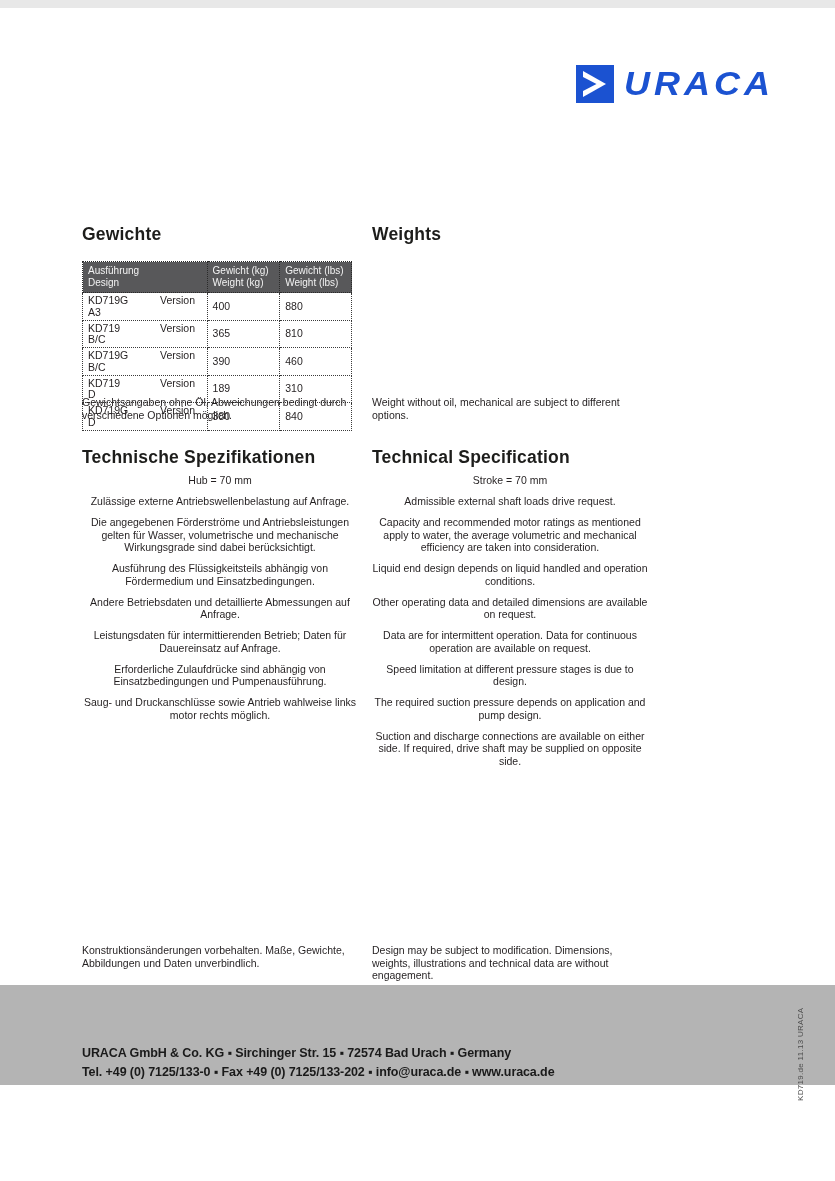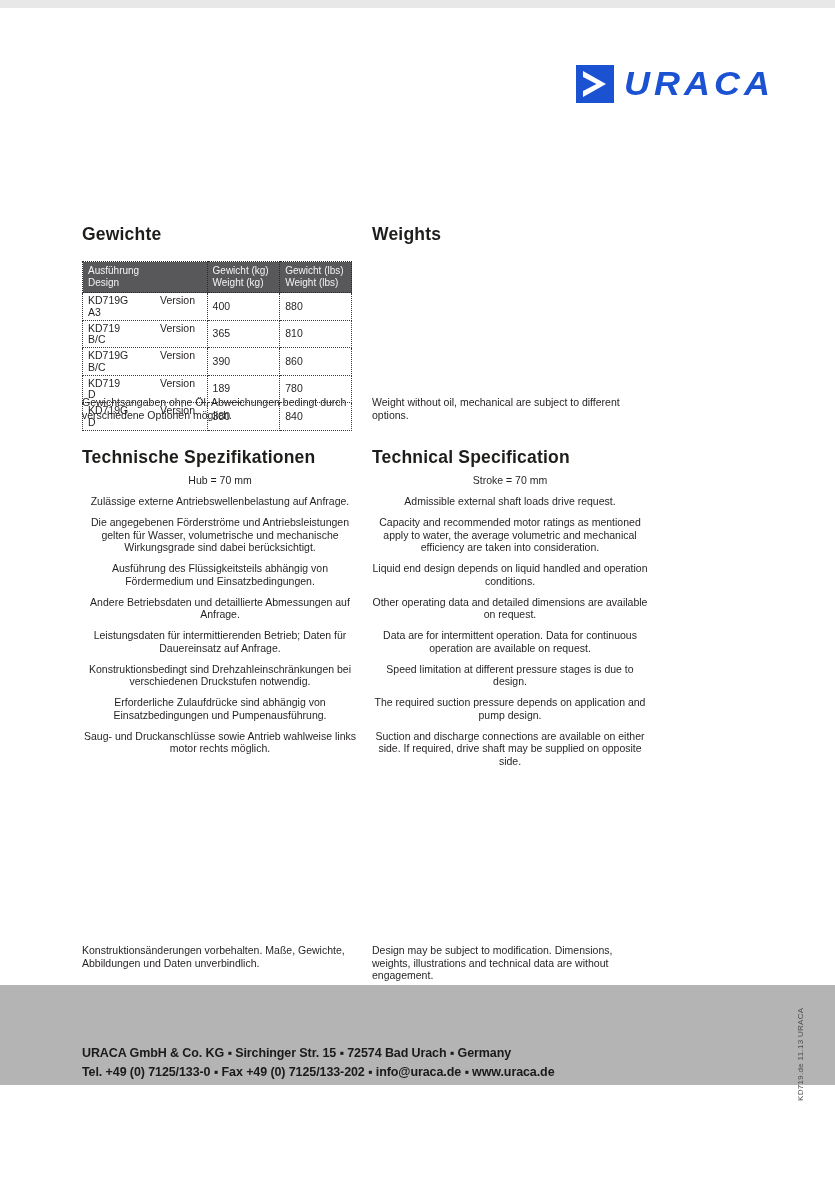--- a/index.html
+++ b/index.html
@@ -135,26 +135,26 @@
         <td>880</td>
       </tr>
       <tr>
         <td><span class="model-name">KD719</span><span>Version B/C</span></td>
         <td>365</td>
         <td>810</td>
       </tr>
       <tr>
         <td><span class="model-name">KD719G</span><span>Version B/C</span></td>
         <td>390</td>
-        <td>860</td>
+        <td>460</td>
       </tr>
       <tr>
         <td><span class="model-name">KD719</span><span>Version D</span></td>
         <td>189</td>
-        <td>780</td>
+        <td>310</td>
       </tr>
       <tr>
         <td><span class="model-name">KD719G</span><span>Version D</span></td>
         <td>380</td>
         <td>840</td>
       </tr>
     </tbody>
   </table>
 
   <div class="note note-de">Gewichtsangaben ohne Öl, Abweichungen bedingt durch verschiedene Optionen möglich.</div>
@@ -163,21 +163,20 @@
   <div class="section-heading h-tech-de">Technische Spezifikationen</div>
   <div class="section-heading h-tech-en">Technical Specification</div>
 
   <div class="spec-col spec-de">
       <p>Hub = 70 mm</p>
       <p>Zulässige externe Antriebswellenbelastung auf Anfrage.</p>
       <p>Die angegebenen Förderströme und Antriebsleistungen gelten für Wasser, volumetrische und mechanische Wirkungsgrade sind dabei berücksichtigt.</p>
       <p>Ausführung des Flüssigkeitsteils abhängig von Fördermedium und Einsatzbedingungen.</p>
       <p>Andere Betriebsdaten und detaillierte Abmessungen auf Anfrage.</p>
       <p>Leistungsdaten für intermittierenden Betrieb; Daten für Dauereinsatz auf Anfrage.</p>
-      <p>Konstruktionsbedingt sind Drehzahleinschränkungen bei verschiedenen Druckstufen notwendig.</p>
       <p>Erforderliche Zulaufdrücke sind abhängig von Einsatzbedingungen und Pumpenausführung.</p>
       <p>Saug- und Druckanschlüsse sowie Antrieb wahlweise links motor rechts möglich.</p>
     </div>
   <div class="spec-col spec-en">
       <p>Stroke = 70 mm</p>
       <p>Admissible external shaft loads drive request.</p>
       <p>Capacity and recommended motor ratings as mentioned apply to water, the average volumetric and mechanical efficiency are taken into consideration.</p>
       <p>Liquid end design depends on liquid handled and operation conditions.</p>
       <p>Other operating data and detailed dimensions are available on request.</p>
       <p>Data are for intermittent operation. Data for continuous operation are available on request.</p>

